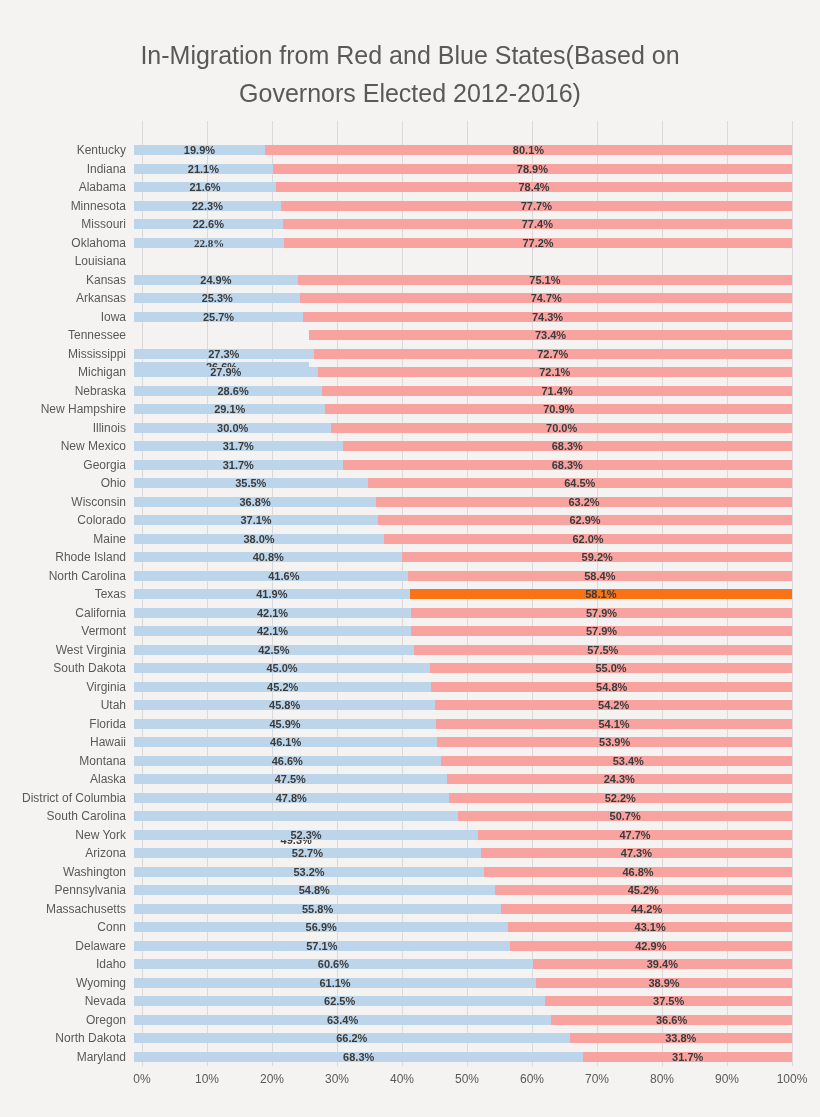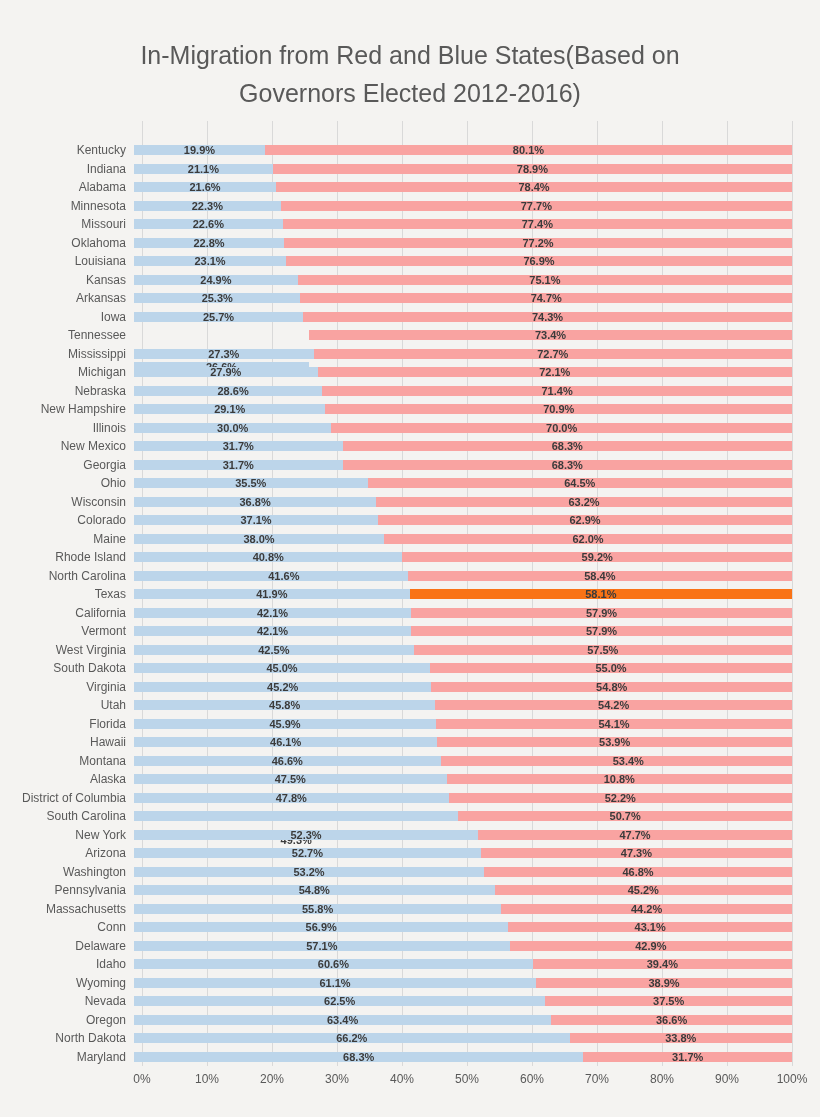--- a/index.html
+++ b/index.html
@@ -155,42 +155,32 @@
           <span class="val" style="color: rgb(59, 59, 59);">77.4%</span>
         </div>
       </div>
     </div>
   </div>
 
   <div class="row">
     <div class="cat">Oklahoma</div>
     <div class="track">
       <div class="bars">
-        <div class="seg" style="width: 22.8%; background: rgb(188, 213, 234);">
+        <div class="seg" style="width: 22.8%; background: rgb(188, 213, 234); font-family: Liberation Serif, serif;">
           <span class="val" style="color: rgb(59, 59, 59);">22.8%</span>
         </div>
         <div class="seg" style="width: 77.2%; background: rgb(249, 163, 161);">
           <span class="val" style="color: rgb(59, 59, 59);">77.2%</span>
         </div>
       </div>
     </div>
   </div>
 
   <div class="row">
     <div class="cat">Louisiana</div>
-    <div class="track">
-      <div class="bars">
-        <div class="seg" style="width: 23.1%; background: rgb(188, 213, 234);">
-          <span class="val" style="color: rgb(59, 59, 59);">23.1%</span>
-        </div>
-        <div class="seg" style="width: 76.9%; background: rgb(249, 163, 161);">
-          <span class="val" style="color: rgb(59, 59, 59);">76.9%</span>
-        </div>
-      </div>
-    </div>
   </div>
 
   <div class="row">
     <div class="cat">Kansas</div>
     <div class="track">
       <div class="bars">
         <div class="seg" style="width: 24.9%; background: rgb(188, 213, 234);">
           <span class="val" style="color: rgb(59, 59, 59);">24.9%</span>
         </div>
         <div class="seg" style="width: 75.1%; background: rgb(249, 163, 161);">
@@ -565,21 +555,21 @@
   </div>
 
   <div class="row">
     <div class="cat">Alaska</div>
     <div class="track">
       <div class="bars">
         <div class="seg" style="width: 47.5%; background: rgb(188, 213, 234);">
           <span class="val" style="color: rgb(59, 59, 59);">47.5%</span>
         </div>
         <div class="seg" style="width: 52.5%; background: rgb(249, 163, 161);">
-          <span class="val" style="color: rgb(59, 59, 59);">10.8%</span>
+          <span class="val" style="color: rgb(59, 59, 59);">24.3%</span>
         </div>
       </div>
     </div>
   </div>
 
   <div class="row">
     <div class="cat">District of Columbia</div>
     <div class="track">
       <div class="bars">
         <div class="seg" style="width: 47.8%; background: rgb(188, 213, 234);">

